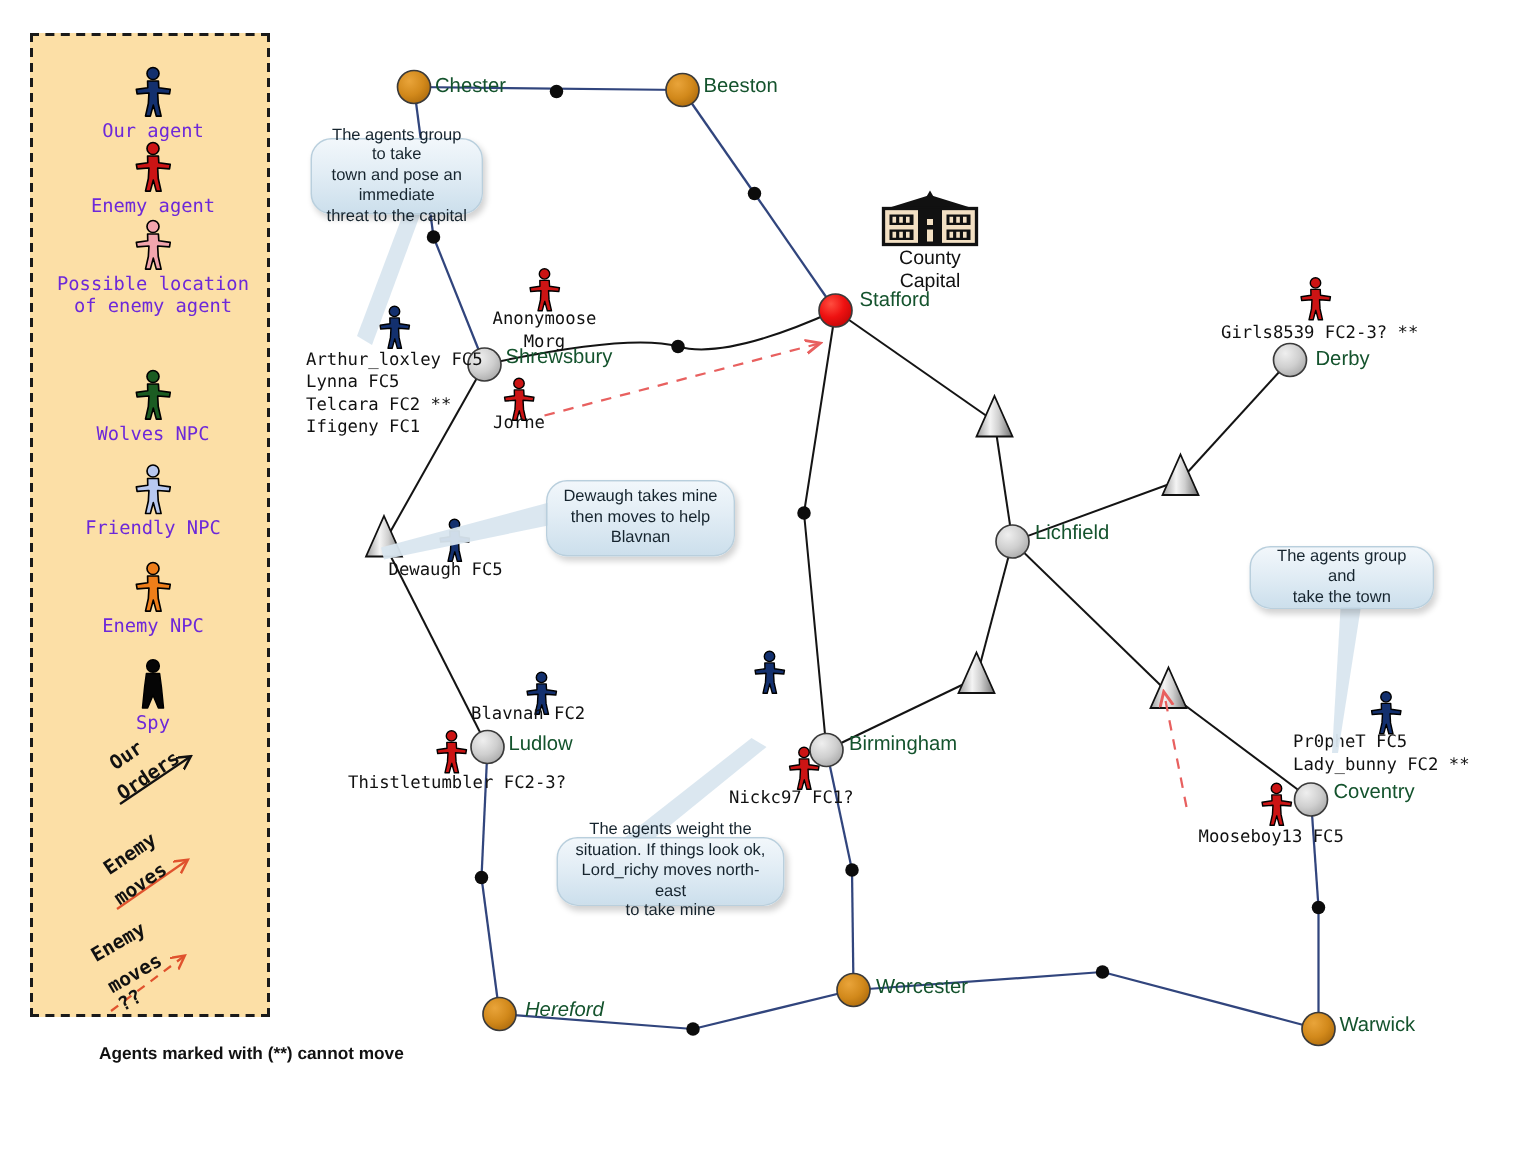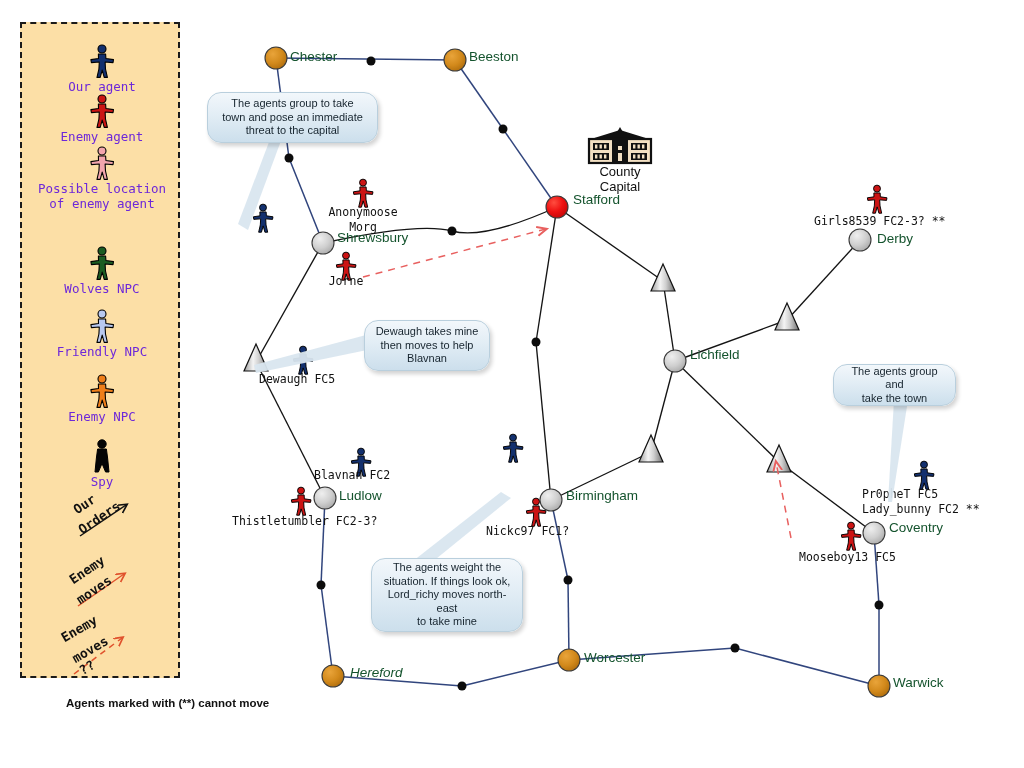--- a/index.html
+++ b/index.html
@@ -411,20 +411,24 @@
 Capital</div>
 
   <div class="fig" style="left:250px; top:203px;">
     <svg width="26" height="30" viewBox="0 0 30 34">
       <g stroke="#000" stroke-width="1.1" fill="#13306e" stroke-linejoin="round">
         <circle cx="15" cy="5" r="4"></circle>
         <path d="M11.4 10 h7.2 l0.3 4.5 l7.6 1.1 l-0.5 3 l-7.9 -0.6 l0.4 7 l1.9 8.4 h-3.2 l-2 -7.3 l-2 7.3 h-3.2 l1.9 -8.4 l0.4 -7 l-7.9 0.6 l-0.5 -3 l7.6 -1.1 z"></path>
       </g>
     </svg>
   </div>
+  <div class="agent-label left" style="left:204px; top:232px;">Arthur_loxley FC5
+Lynna FC5
+Telcara FC2 **
+Ifigeny FC1</div>
 
   <div class="fig" style="left:350px; top:178px;">
     <svg width="26" height="30" viewBox="0 0 30 34">
       <g stroke="#000" stroke-width="1.1" fill="#cc1414" stroke-linejoin="round">
         <circle cx="15" cy="5" r="4"></circle>
         <path d="M11.4 10 h7.2 l0.3 4.5 l7.6 1.1 l-0.5 3 l-7.9 -0.6 l0.4 7 l1.9 8.4 h-3.2 l-2 -7.3 l-2 7.3 h-3.2 l1.9 -8.4 l0.4 -7 l-7.9 0.6 l-0.5 -3 l7.6 -1.1 z"></path>
       </g>
     </svg>
   </div>
   <div class="agent-label center" style="left:313px; top:205px; width:100px;">Anonymoose
@@ -516,35 +520,35 @@
         <circle cx="15" cy="5" r="4"></circle>
         <path d="M11.4 10 h7.2 l0.3 4.5 l7.6 1.1 l-0.5 3 l-7.9 -0.6 l0.4 7 l1.9 8.4 h-3.2 l-2 -7.3 l-2 7.3 h-3.2 l1.9 -8.4 l0.4 -7 l-7.9 0.6 l-0.5 -3 l7.6 -1.1 z"></path>
       </g>
     </svg>
   </div>
   <div class="agent-label left" style="left:799px; top:550px;">Mooseboy13 FC5</div>
 
   <svg class="bubble-tail" style="left:200px; top:130px;" width="110" height="110" viewBox="0 0 110 110">
     <path d="M72 4 L82 8 L48 100 L38 94 Z" fill="#d9e6ef" opacity="0.95"></path>
   </svg>
-  <div class="bubble" style="left:207px; top:92px; width:171px; height:51px;">The agents group to take
+  <div class="bubble" style="left:207px; top:92px; width:115px; height:51px;">The agents group to take
 town and pose an immediate
 threat to the capital</div>
 
   <svg class="bubble-tail" style="left:240px; top:335px;" width="140" height="50" viewBox="0 0 140 50">
     <path d="M126 0 L132 14 L16 38 L14 30 Z" fill="#d9e6ef" opacity="0.95"></path>
   </svg>
   <div class="bubble" style="left:364px; top:320px; width:126px; height:51px;">Dewaugh takes mine
 then moves to help
 Blavnan</div>
 
   <svg class="bubble-tail" style="left:355px; top:490px;" width="160" height="120" viewBox="0 0 160 120">
     <path d="M146 2 L156 8 L28 112 L16 104 Z" fill="#d9e6ef" opacity="0.95"></path>
   </svg>
-  <div class="bubble" style="left:371px; top:558px; width:152px; height:74px;">The agents weight the
+  <div class="bubble" style="left:371px; top:558px; width:152px; height:46px;">The agents weight the
 situation. If things look ok,
 Lord_richy moves north-east
 to take mine</div>
 
   <svg class="bubble-tail" style="left:870px; top:398px;" width="60" height="110" viewBox="0 0 60 110">
     <path d="M24 2 L38 2 L22 104 L18 104 Z" fill="#d9e6ef" opacity="0.95"></path>
   </svg>
   <div class="bubble" style="left:833px; top:364px; width:123px; height:42px;">The agents group and
 take the town</div>
 

